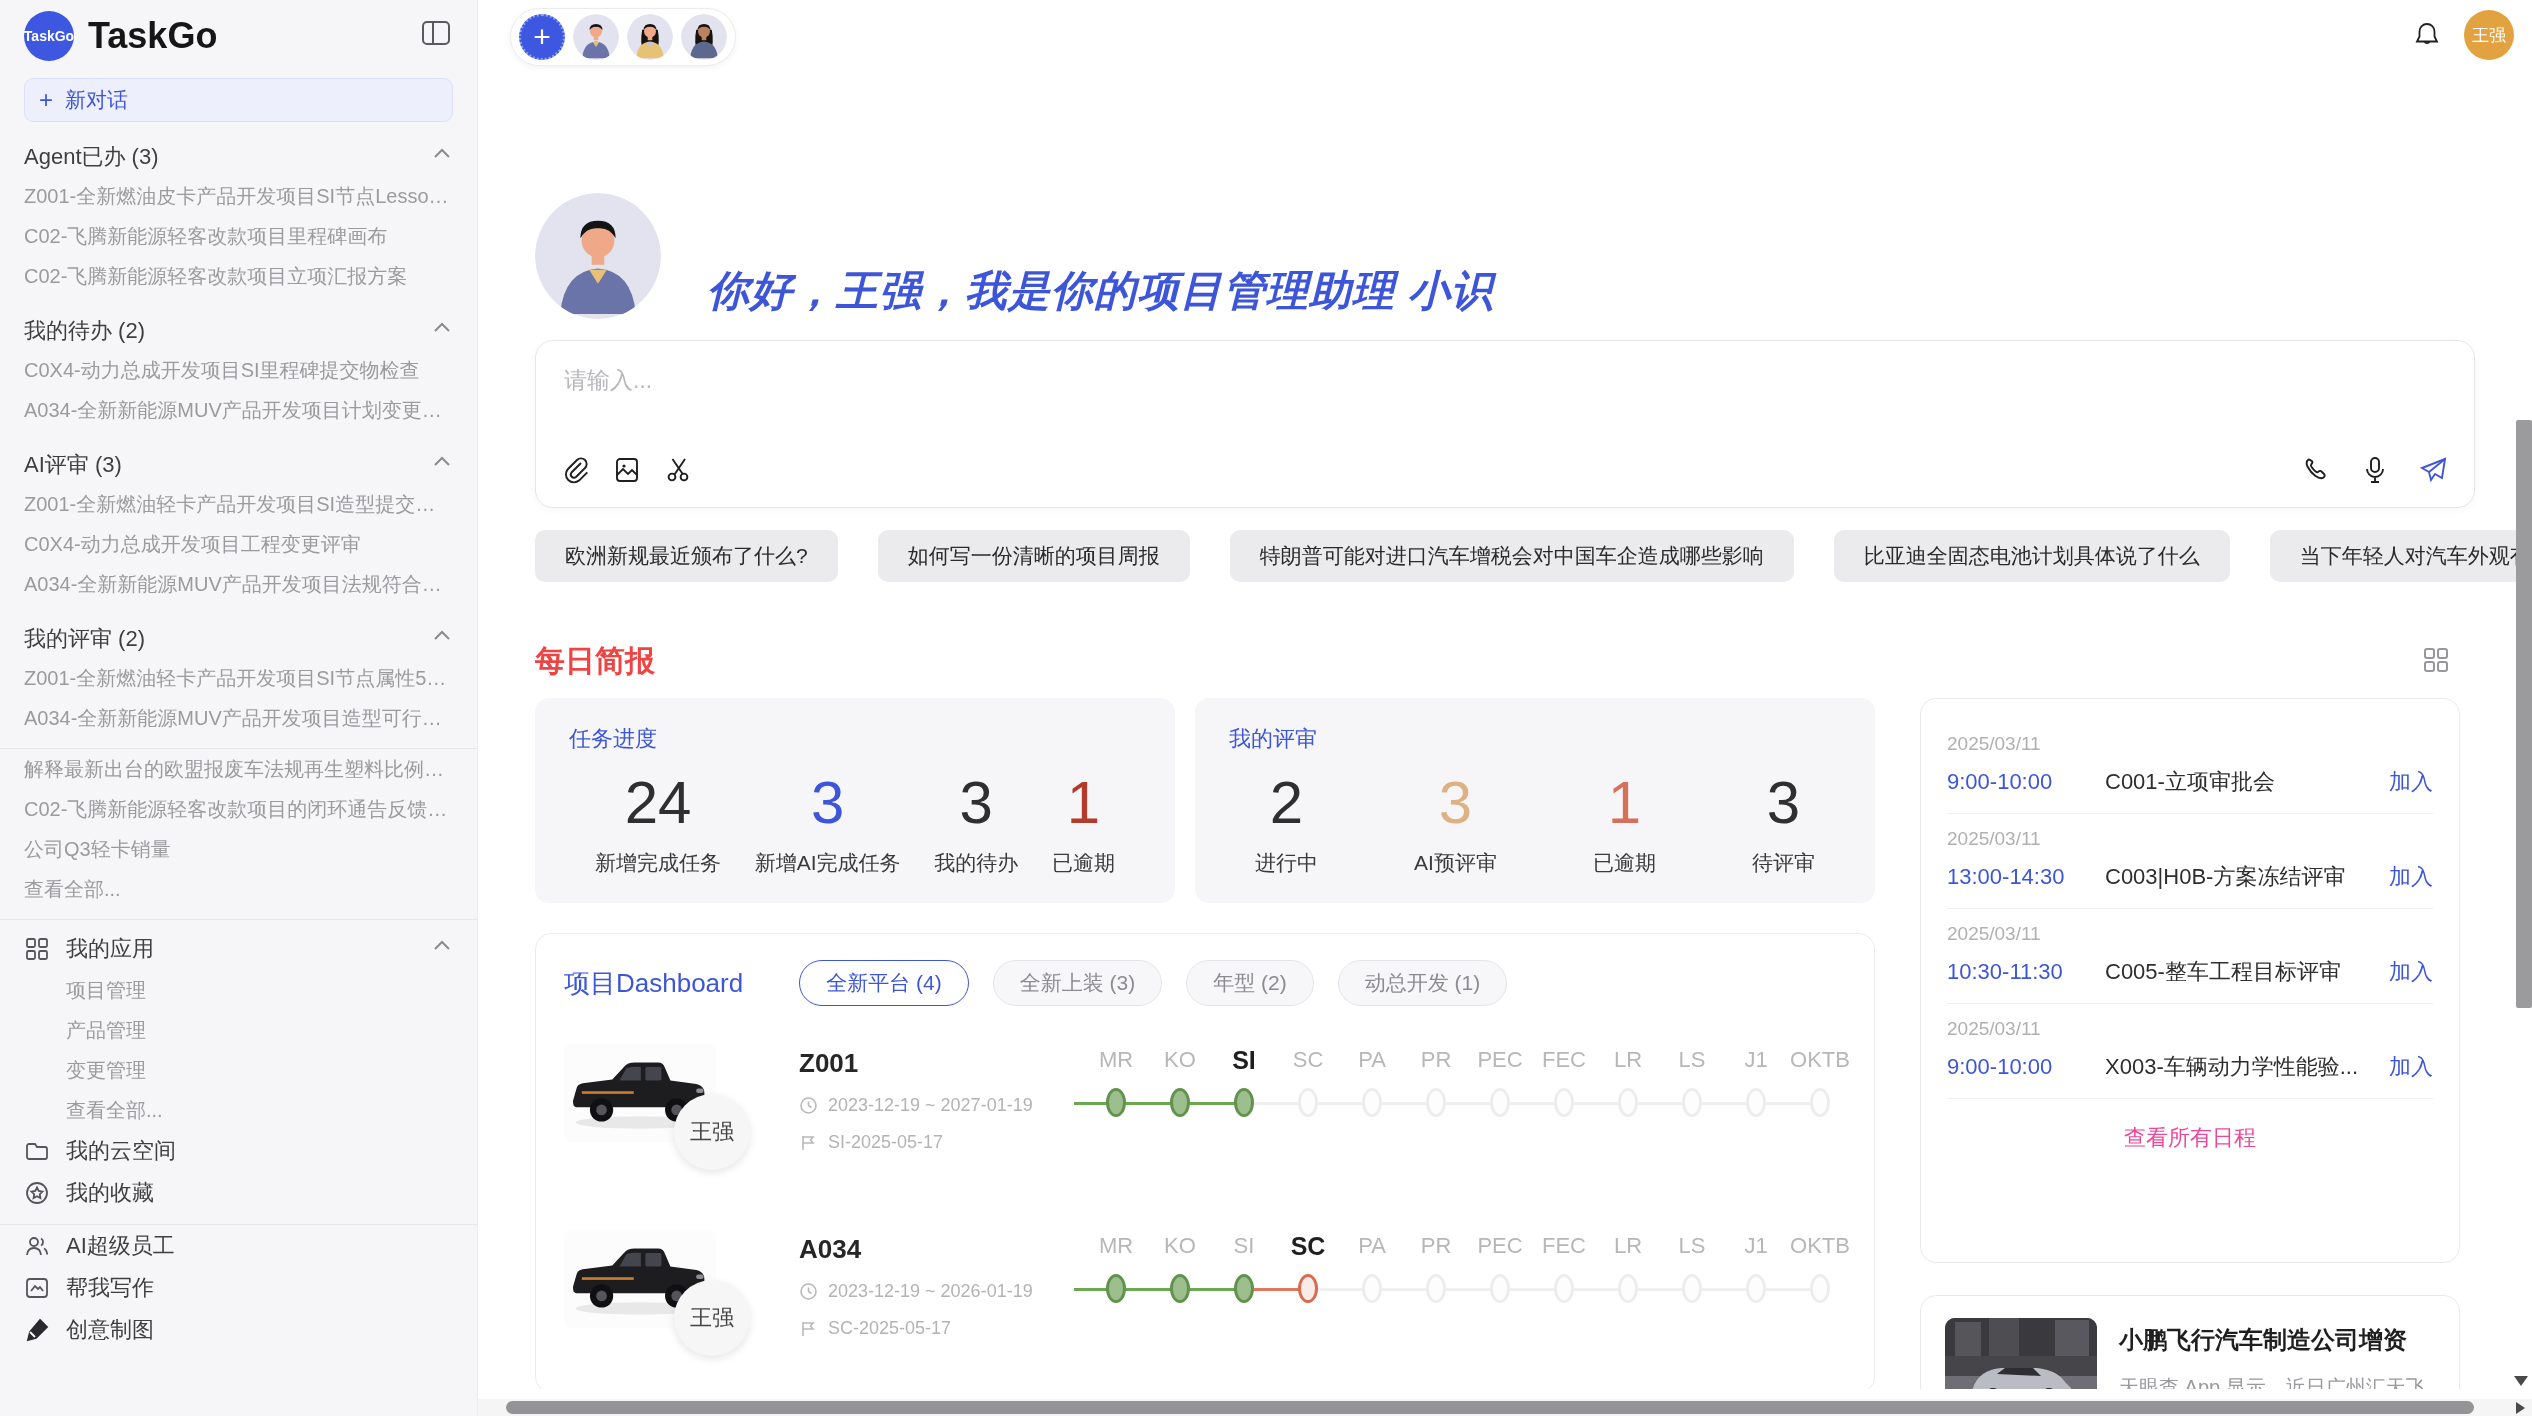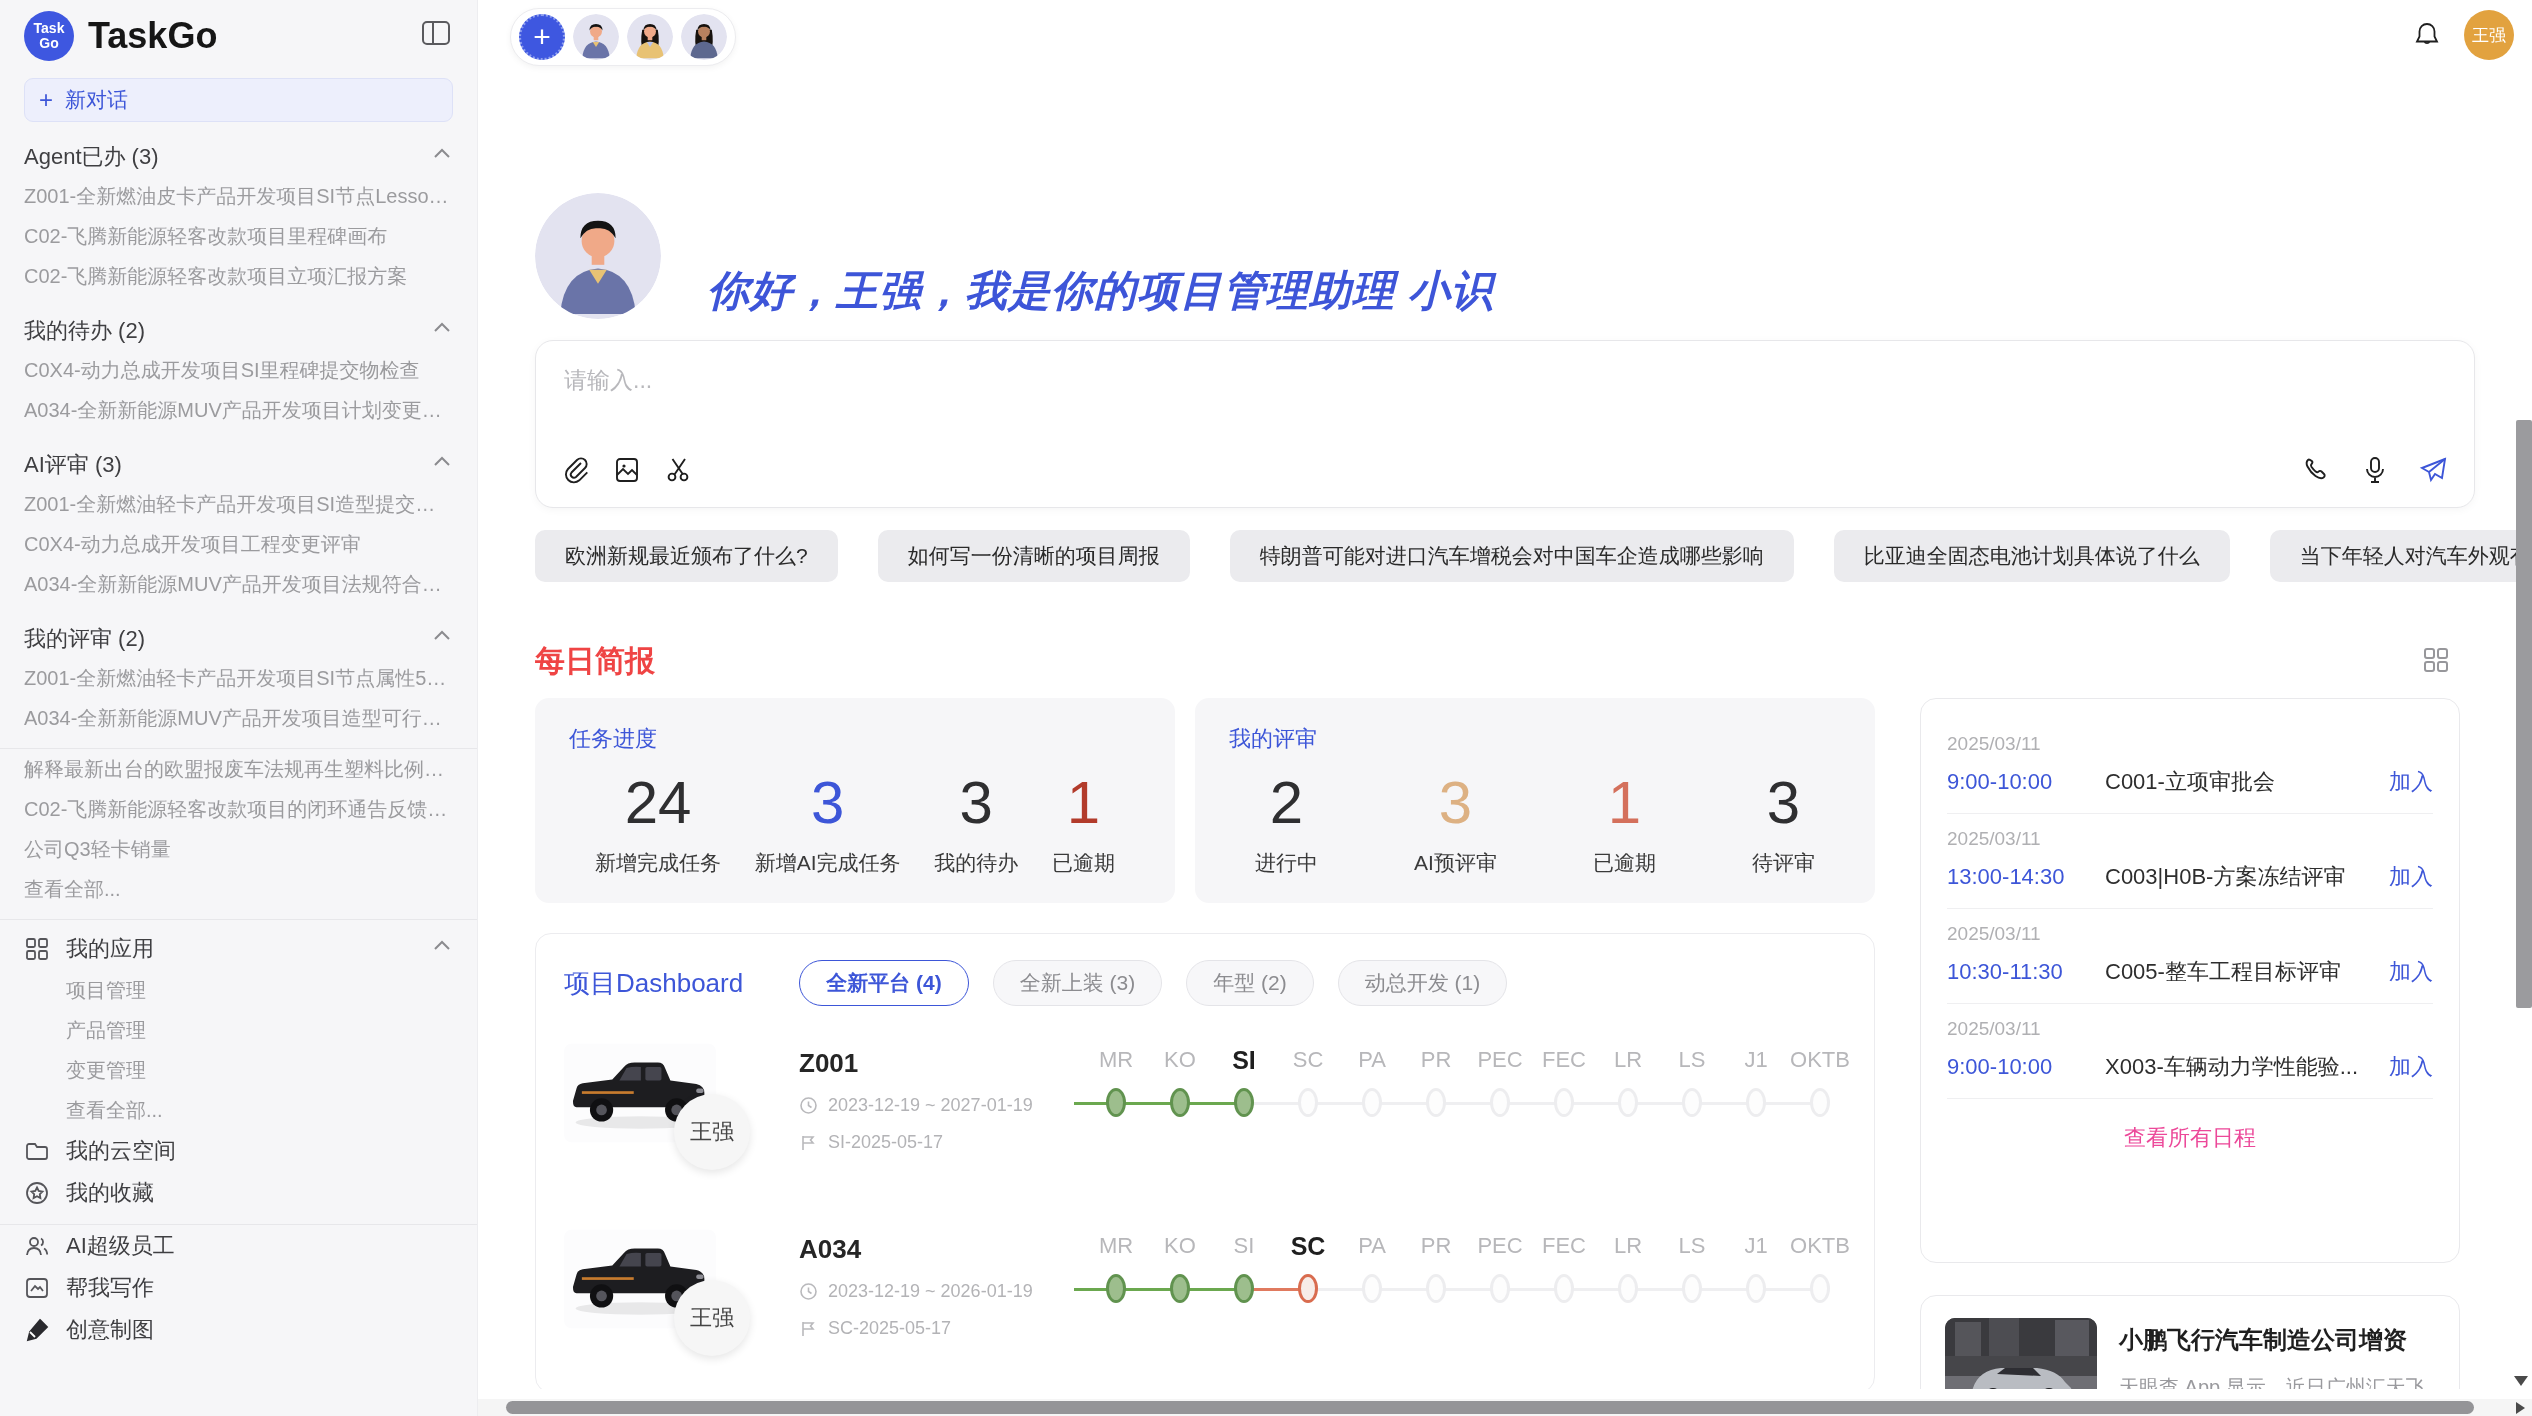--- a/index.html
+++ b/index.html
@@ -5,21 +5,21 @@
   * { margin:0; padding:0; box-sizing:border-box; }
   html,body { width:2532px; height:1416px; overflow:hidden; background:#fff;
     font-family:"Liberation Sans","DejaVu Sans",sans-serif; }
   .app { position:relative; width:2532px; height:1416px; display:flex; }
 
   
   .sidebar { position:relative; width:478px; height:100%; background:#f6f6f8;
     padding:0 24px; flex:0 0 478px; overflow:hidden; border-right:1px solid #ededf0; }
   .sb-head { display:flex; align-items:center; padding-top:10px; height:62px; position:relative; }
   .logo { width:50px; height:50px; border-radius:50%; background:#3e57e0; color:#fff;
-    display:flex; flex-direction:column; align-items:center; justify-content:center;
+    display:flex; flex-direction:row; align-items:center; justify-content:center;
     font-size:14px; font-weight:600; line-height:15px; }
   .sb-title { font-size:36px; font-weight:700; color:#161616; margin-left:14px; }
   .collapse-btn { position:absolute; right:2px; top:20px; width:30px; height:26px; cursor:pointer; }
   .newchat { margin-top:16px; height:44px; border-radius:9px; background:#edeffc;
     border:1px solid #dde1f7; display:flex; align-items:center; padding:0 14px;
     color:#3d56d8; font-size:21px; cursor:pointer; }
   .newchat .plus { font-size:24px; margin-right:12px; font-weight:400; }
   .sb-sec-head { margin-top:16px; height:38px; display:flex; align-items:center;
     justify-content:space-between; color:#3f3f42; font-size:22px; }
   .sb-item { height:40px; line-height:40px; font-size:20px; color:#9b9b9e; white-space:nowrap;
@@ -82,21 +82,21 @@
   .m-val { font-size:60px; font-weight:500; }
   .m-label { margin-top:12px; font-size:21px; color:#3a3a3a; }
 
   .dash-card { margin-top:30px; height:460px; background:#fff; border:1px solid #ececef;
     border-radius:16px; padding:26px 28px; overflow:hidden; }
   .dash-head { display:flex; align-items:center; }
   .dash-title { font-size:26px; font-weight:500; color:#3d56d8; }
   .pills { display:flex; gap:24px; margin-left:56px; }
   .fpill { height:46px; border-radius:24px; padding:0 26px; display:flex; align-items:center;
     font-size:21px; cursor:pointer; background:#f7f7f9; border:1px solid #e4e4e8; color:#8c8c90; }
-  .fpill.active { background:#fff; border:1.5px solid #3d56d8; color:#3d56d8;font-weight:bold; }
+  .fpill.active { background:#fff; border:1.5px solid #3d56d8; color:#3d56d8; }
 
   .proj { display:flex; margin-top:36px; height:150px; position:relative; }
   .proj-media { position:relative; width:235px; flex:0 0 235px; }
   .proj-media .car { width:152px; height:102px; border-radius:8px; }
   .owner-badge { position:absolute; left:110px; top:52px; width:76px; height:76px; border-radius:50%;
     background:#f6f6f6; box-shadow:0 3px 8px rgba(0,0,0,.10); display:flex; align-items:center;
     justify-content:center; font-size:22px; color:#444; }
   .proj-info { width:285px; flex:0 0 285px; padding-top:6px; }
   .proj-code { font-size:26px; font-weight:700; color:#262626; }
   .proj-meta { display:flex; align-items:center; margin-top:16px; font-size:18px; color:#b3b3b6; }

